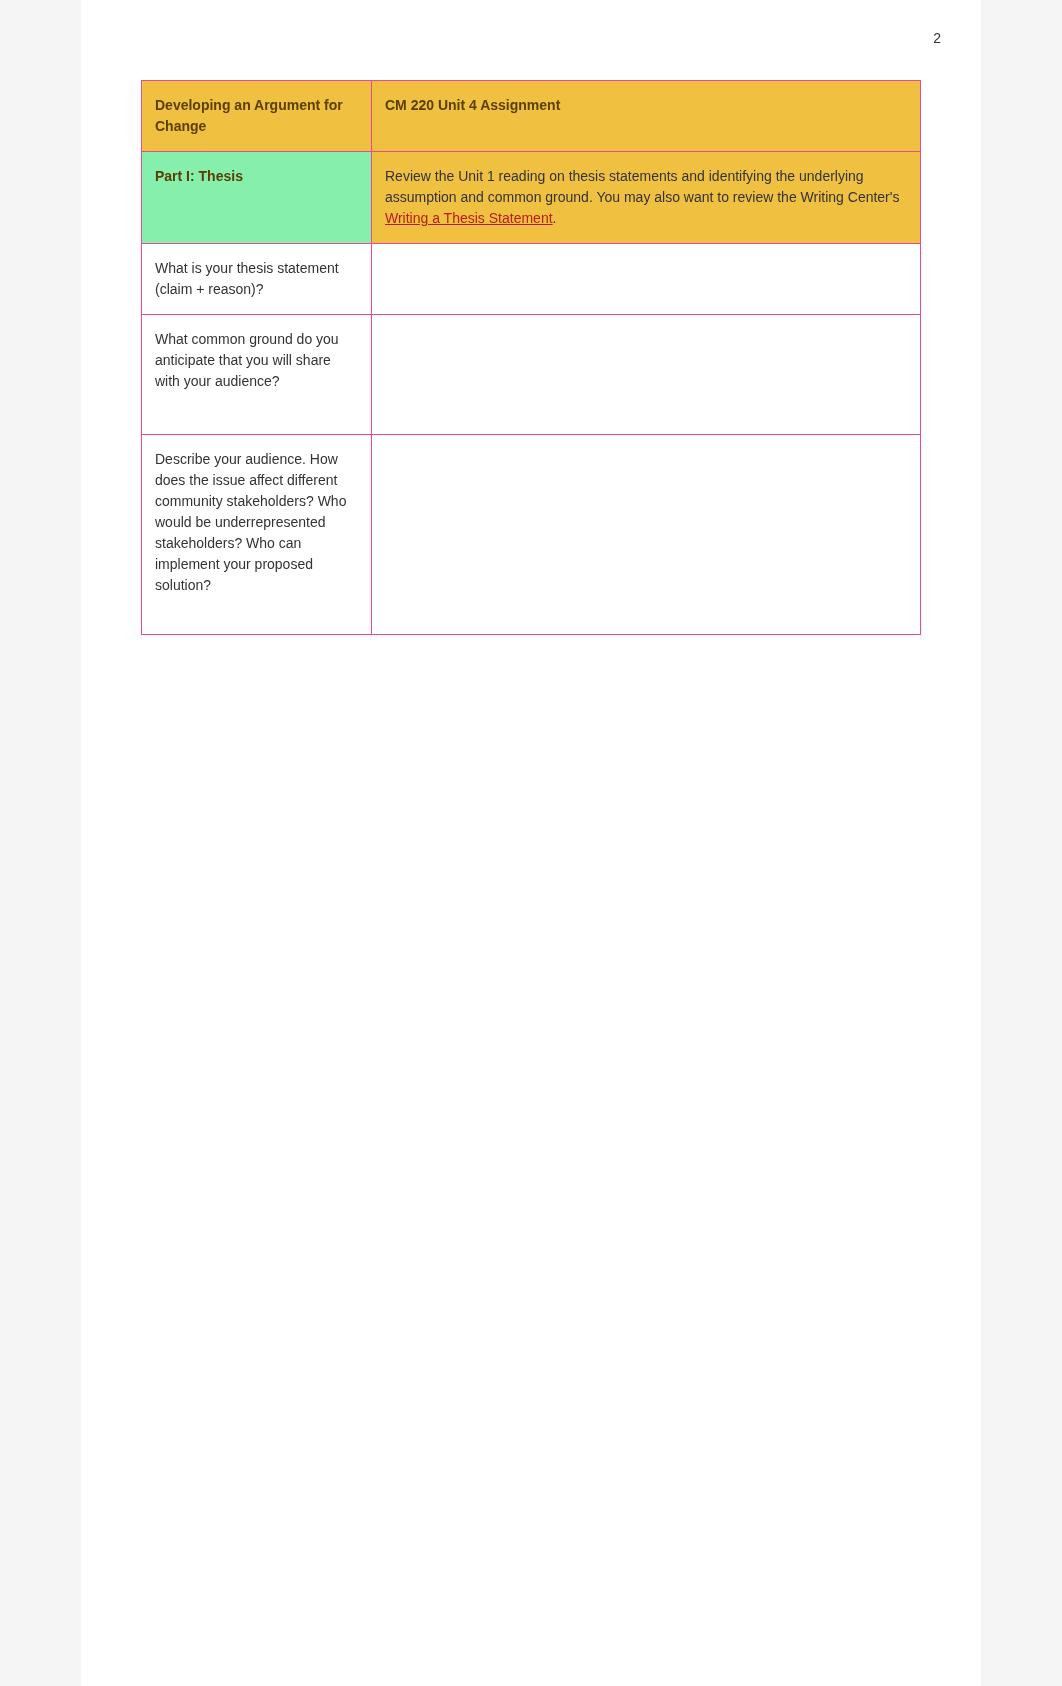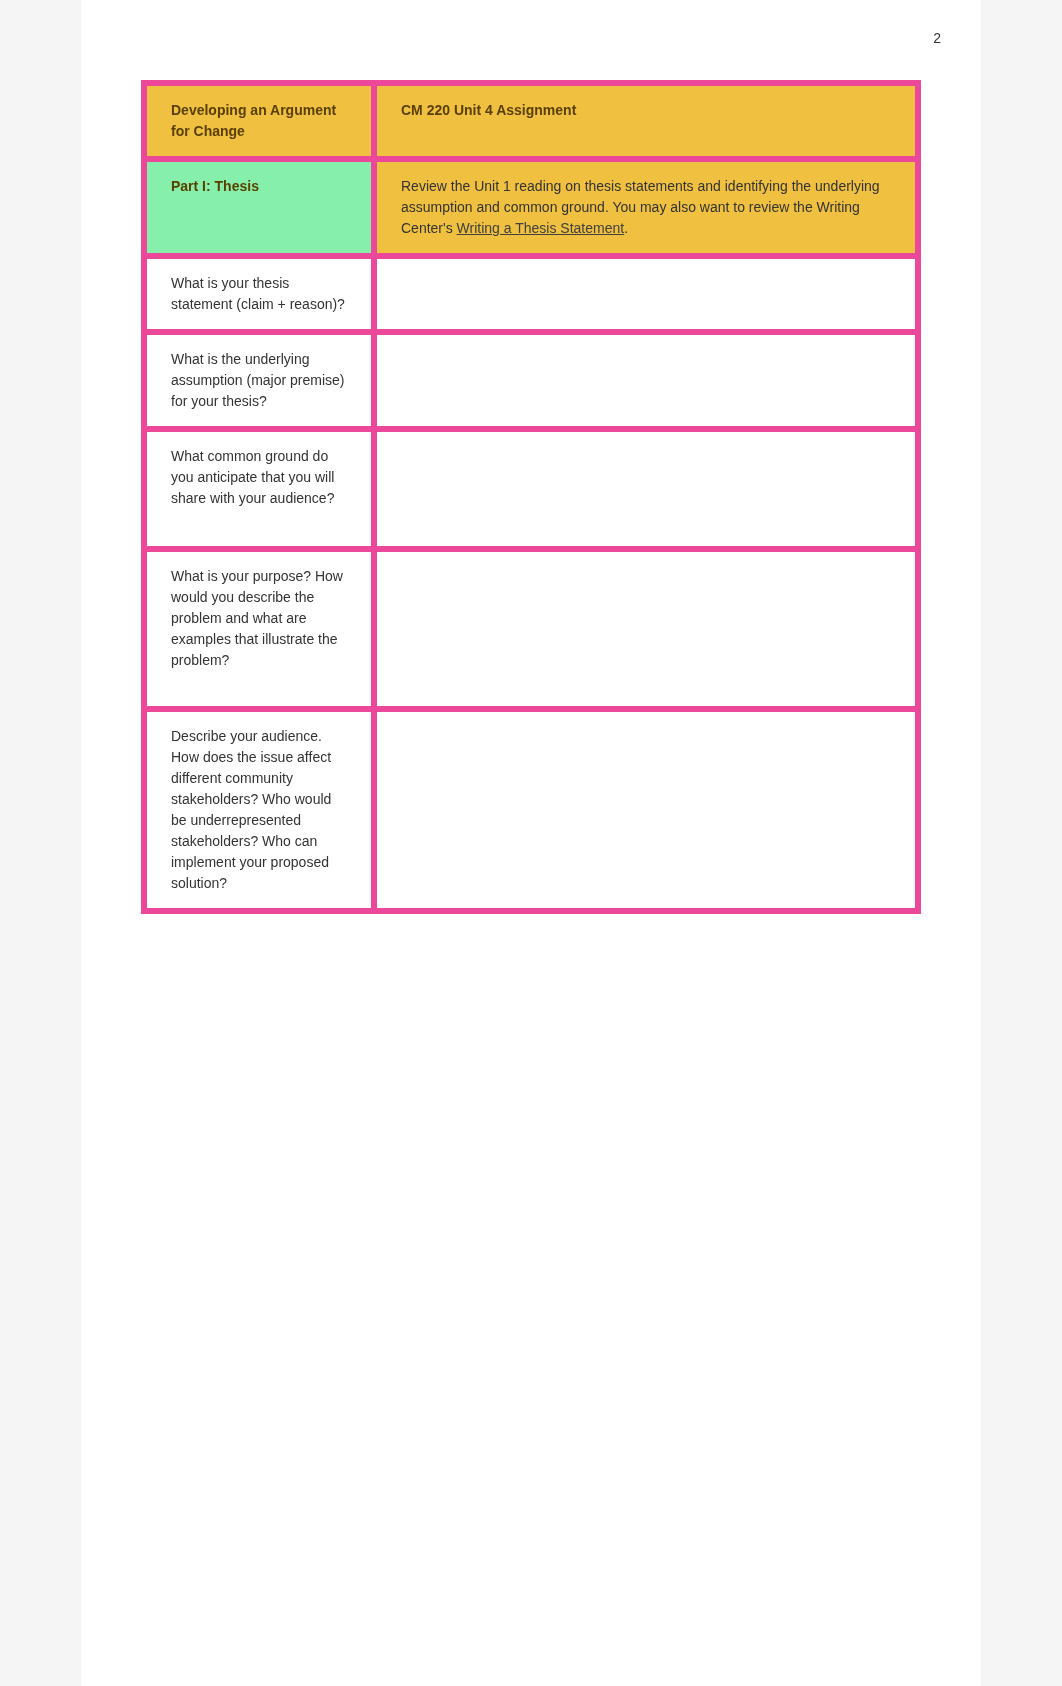--- a/index.html
+++ b/index.html
@@ -33,22 +33,22 @@
       color: #333;
     }
 
     .main-table {
       width: 100%;
       border-collapse: collapse;
       margin-top: 40px;
     }
 
     .main-table td {
-      border: 6px solid #ec4899;
-      padding: 14px 24px;
+      border: 1px solid #ec4899;
+      padding: 14px 13px;
       vertical-align: top;
       line-height: 1.5;
     }
 
     .col-left {
       width: 230px;
     }
 
     .col-right {
       width: auto;
@@ -96,21 +96,21 @@
       color: #333;
       font-weight: normal;
     }
 
     .row-question .col-right {
       background-color: #fff;
     }
 
     
     .link-text {
-      color: #404040;
+      color: #b91c1c;
     }
 
     .tall-cell {
       height: 64px;
     }
 
     .taller-cell {
       height: 120px;
     }
 
@@ -151,47 +151,31 @@
 
     <tr class="row-question">
       <td class="col-left tall-cell">
         <span>What is your thesis statement (claim + reason)?</span>
       </td>
       <td class="col-right tall-cell">
         <span></span>
       </td>
     </tr>
 
-    <tr class="row-question">
-      <td class="col-left tall-cell">
-        <span>What is the underlying assumption (major premise) for your thesis?</span>
-      </td>
-      <td class="col-right tall-cell">
-        <span></span>
-      </td>
-    </tr>
 
     <tr class="row-question">
       <td class="col-left taller-cell">
         <span>What common ground do you anticipate that you will share with your audience?</span>
       </td>
       <td class="col-right taller-cell">
         <span></span>
       </td>
     </tr>
 
 
-    <tr class="row-question">
-      <td class="col-left tallest-cell">
-        <span>What is your purpose? How would you describe the problem and what are examples that illustrate the problem?</span>
-      </td>
-      <td class="col-right tallest-cell">
-        <span></span>
-      </td>
-    </tr>
 
     <tr class="row-question">
       <td class="col-left extra-tall-cell">
         <span>Describe your audience. How does the issue affect different community stakeholders? Who would be underrepresented stakeholders? Who can implement your proposed solution?</span>
       </td>
       <td class="col-right extra-tall-cell">
         <span></span>
       </td>
     </tr>
   </tbody>

